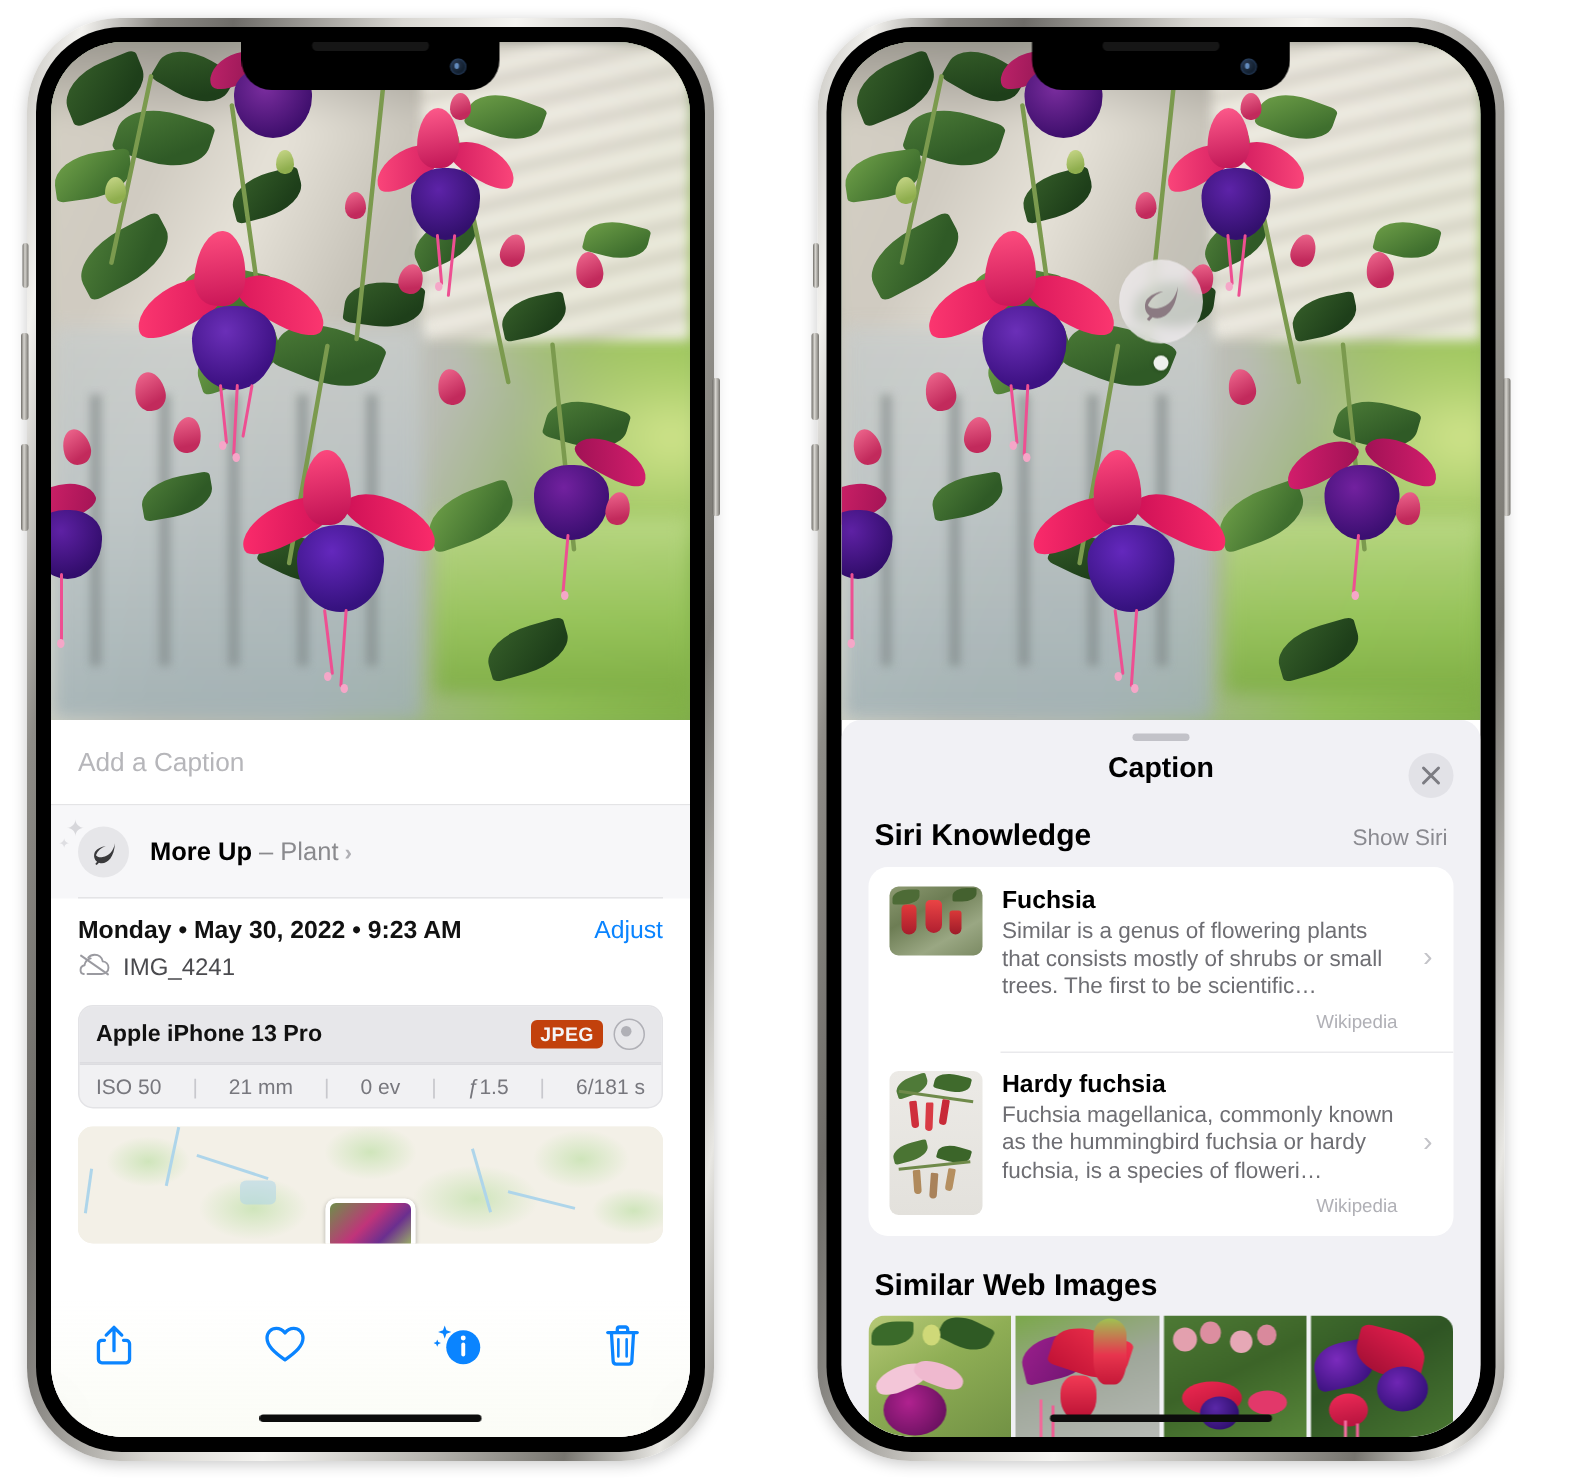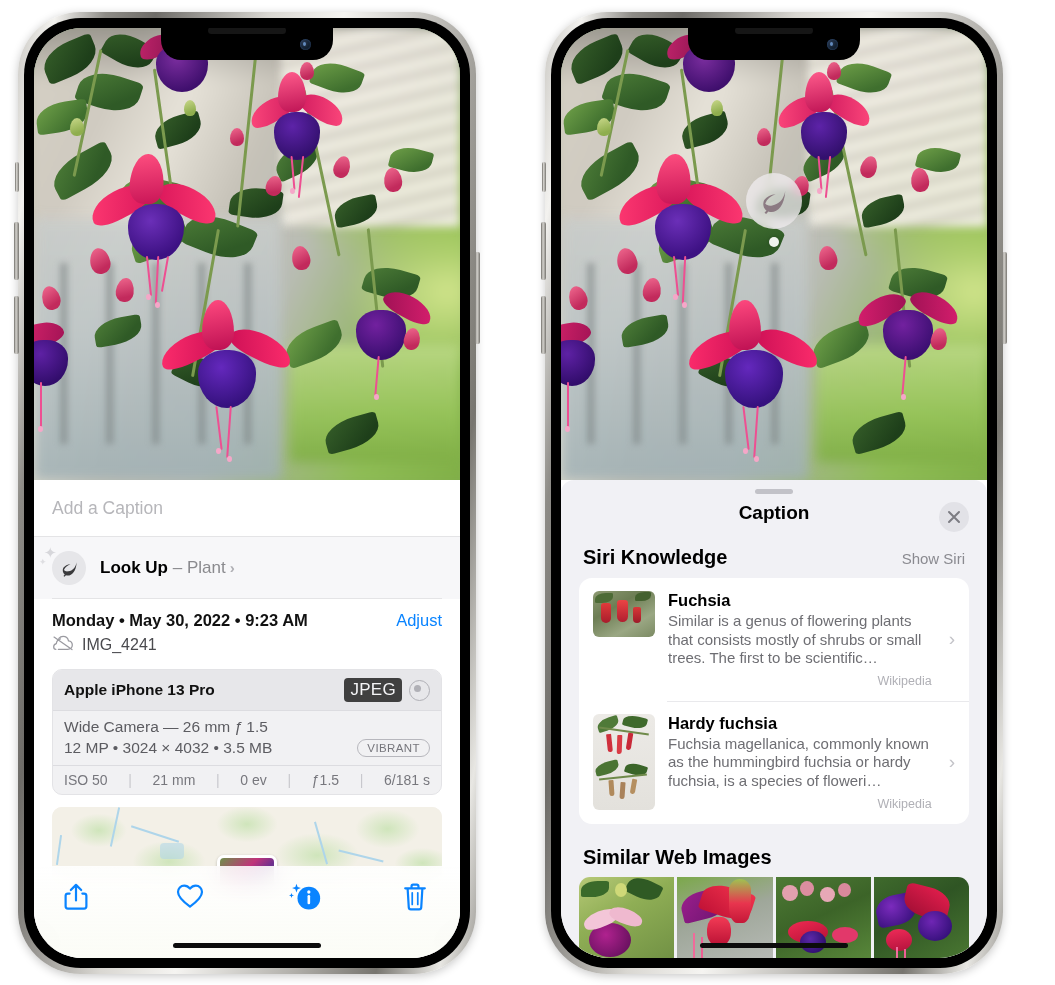--- a/index.html
+++ b/index.html
@@ -163,21 +163,21 @@
     margin:14px 18px 0 18px;border-radius:10px;overflow:hidden;
     background:#f1f1f3;border:1px solid #e3e3e6;
   }
   .cam-head{
     display:flex;align-items:center;justify-content:space-between;
     padding:8px 11px;background:#e7e7ea;border-bottom:1px solid #dcdce0;
   }
   .cam-model{font-size:15.5px;font-weight:700;color:#111;}
   .cam-head-right{display:flex;align-items:center;gap:7px;}
   .jpeg{
-    background:#404040;color:#f4f4f6;font-size:17px;font-weight:400;
+    background:#c2410c;color:#f4f4f6;font-size:13px;font-weight:700;
     padding:2px 6px;border-radius:4px;letter-spacing:.3px;
   }
   .aperture-ic{width:19px;height:19px;border-radius:50%;border:1.6px solid #b0b0b6;position:relative;}
   .aperture-ic:after{content:"";position:absolute;left:4px;top:4px;width:7px;height:7px;border-radius:50%;background:#b0b0b6;}
   .cam-body{padding:7px 11px 8px 11px;}
   .cam-l1{font-size:15.5px;color:#5c5c61;}
   .cam-l2{display:flex;align-items:center;justify-content:space-between;margin-top:3px;}
   .cam-l2 span.txt{font-size:15.5px;color:#5c5c61;}
   .vibrant{
     border:1px solid #b7b7bd;color:#76767c;font-size:11.5px;
@@ -416,21 +416,21 @@
 
           <div class="lookup-row">
             <div class="lookup-badge">
               <span class="sparkle">✦</span>
               <span class="sparkle2">✦</span>
               <svg width="19" height="19" viewBox="0 0 24 24" aria-hidden="true">
                 <path d="M21 4c-1.2 6.6-5 10.6-10.4 11.6-2.6.5-4.6-.2-5.6-1.6 1.5-3.6 4.4-6.2 8.3-7.4-3.9.3-7 1.9-9.1 4.6C2.6 14.6 3.7 18 6 19.6l-1.6 1.8 1.3 1 1.8-2C12.9 22.6 20.4 17.5 21 4z" fill="#3a3a3c"></path>
               </svg>
             </div>
             <div class="lookup-text">
-              <span>Look Up</span><span class="plain"> – </span><span class="plain">Plant</span><span class="chev">›</span>
+              <span>More Up</span><span class="plain"> – </span><span class="plain">Plant</span><span class="chev">›</span>
             </div>
             <div class="lookup-sep"></div>
           </div>
 
           <div class="meta">
             <div class="meta-line1">
               <span class="meta-date">Monday • May 30, 2022 • 9:23 AM</span>
               <span class="adjust">Adjust</span>
             </div>
             <div class="meta-line2">
@@ -445,27 +445,20 @@
             </div>
           </div>
 
           <div class="camcard">
             <div class="cam-head">
               <span class="cam-model">Apple iPhone 13 Pro</span>
               <span class="cam-head-right">
                 <span class="jpeg">JPEG</span>
                 <span class="aperture-ic"></span>
               </span>
-            </div>
-            <div class="cam-body">
-              <div class="cam-l1">Wide Camera — 26 mm ƒ 1.5</div>
-              <div class="cam-l2">
-                <span class="txt">12 MP • 3024 × 4032 • 3.5 MB</span>
-                <span class="vibrant">VIBRANT</span>
-              </div>
             </div>
             <div class="cam-exif">
               <span>ISO 50</span>
               <span class="div">|</span>
               <span>21 mm</span>
               <span class="div">|</span>
               <span>0 ev</span>
               <span class="div">|</span>
               <span>ƒ1.5</span>
               <span class="div">|</span>

